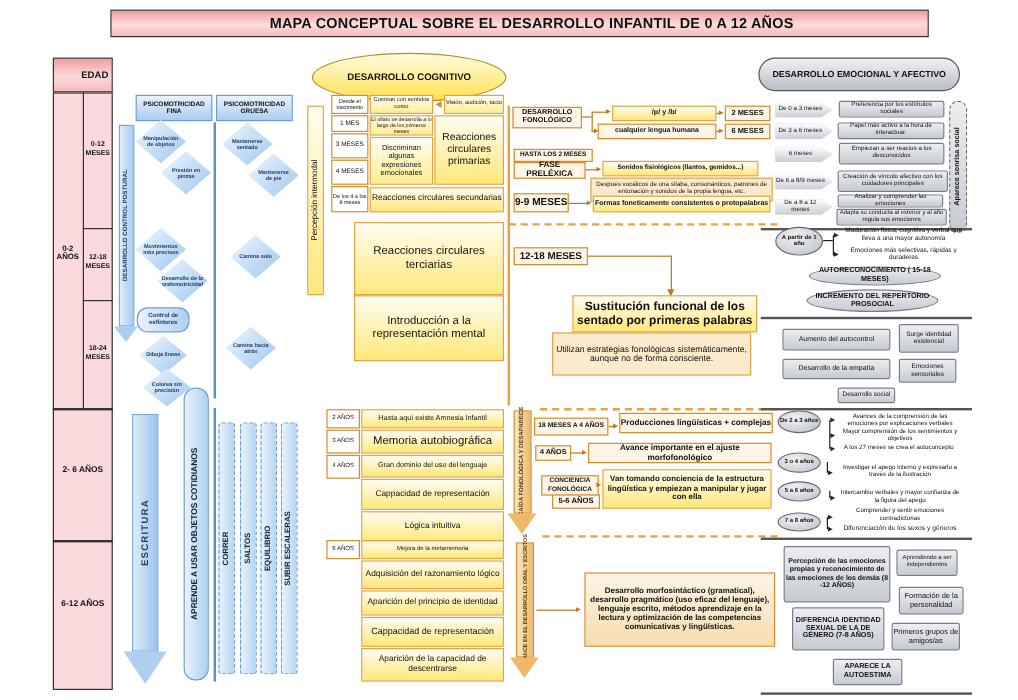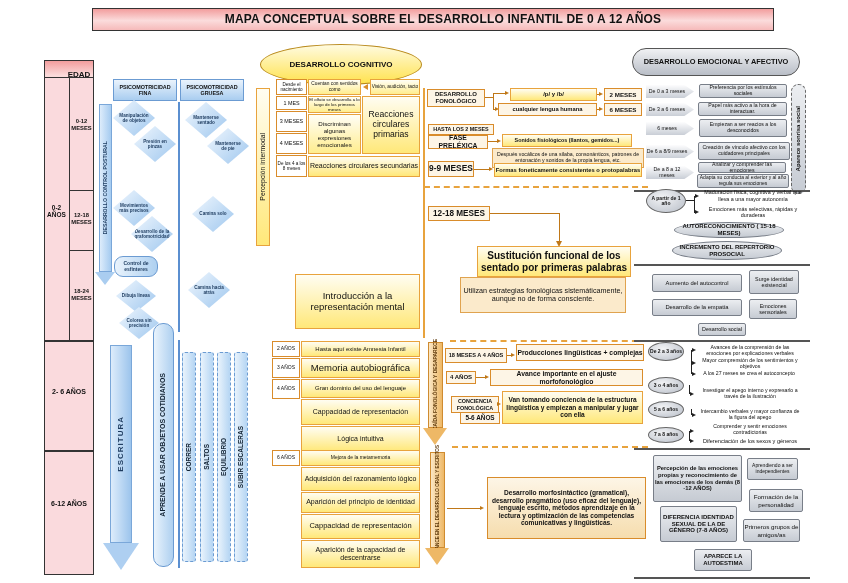--- a/index.html
+++ b/index.html
@@ -47,21 +47,21 @@
 </style>
 </head>
 <body>
 
 <div id="canvas">
 
   <div class="bx pinkG" style="left:92px;top:8px;width:682px;height:23px;font-size:12px;font-weight:bold;letter-spacing:.2px;">
       <span>MAPA CONCEPTUAL SOBRE EL DESARROLLO INFANTIL DE 0 A 12 AÑOS</span>
     </div>
 
-  <div class="bx pinkG" style="left:44px;top:48px;width:50px;height:29px;font-size:8px;font-weight:bold;margin-top:12px;">
+  <div class="bx pinkG" style="left:44px;top:48px;width:50px;height:29px;font-size:8px;font-weight:bold;">
       <span>EDAD</span>
     </div>
   <div class="bx pinkF" style="left:44px;top:77px;width:50px;height:498px;"></div>
   <div class="ln lnK" style="left:44px;top:340px;width:50px;height:1.5px;background:#333;"></div>
   <div class="ln lnK" style="left:44px;top:450px;width:50px;height:1.5px;background:#333;"></div>
   <div class="bx" style="left:69px;top:77px;width:25px;height:263px;border-left:1px solid #333;"></div>
   <div class="ln" style="left:69px;top:190px;width:25px;height:1px;background:#333;"></div>
   <div class="ln" style="left:69px;top:250px;width:25px;height:1px;background:#333;"></div>
   <div class="bx" style="left:44px;top:196px;width:25px;height:30px;font-size:6.5px;font-weight:bold;">
       <span>0-2 AÑOS</span>
@@ -186,21 +186,24 @@
   <div class="bx yelS" style="left:362px;top:96px;width:58px;height:58px;font-size:8.6px;">
       <span>Reacciones circulares primarias</span>
     </div>
   <div class="bx orgB" style="left:276px;top:155px;width:31px;height:22px;font-size:4.6px;background:#fff;">
       <span>De los 4 a los 8 meses</span>
     </div>
   <div class="bx yelS" style="left:308px;top:156px;width:112px;height:21px;font-size:7px;">
       <span>Reacciones circulares secundarias</span>
     </div>
 
-  <div class="bx yelS" style="left:295px;top:246px;width:125px;height:55px;font-size:9.5px;margin-top:28px;">
+  <div class="bx yelS" style="left:295px;top:185px;width:125px;height:61px;font-size:9.5px;">
+      <span>Reacciones circulares terciarias</span>
+    </div>
+  <div class="bx yelS" style="left:295px;top:246px;width:125px;height:55px;font-size:9.5px;">
       <span>Introducción a la representación mental</span>
     </div>
 
   <div class="bx orgB" style="left:272px;top:341px;width:28px;height:16px;font-size:5px;background:#fff;">
       <span>2 AÑOS</span>
     </div>
   <div class="bx orgB" style="left:272px;top:358px;width:28px;height:20px;font-size:5px;background:#fff;">
       <span>3 AÑOS</span>
     </div>
   <div class="bx orgB" style="left:272px;top:379px;width:28px;height:20px;font-size:5px;background:#fff;">

